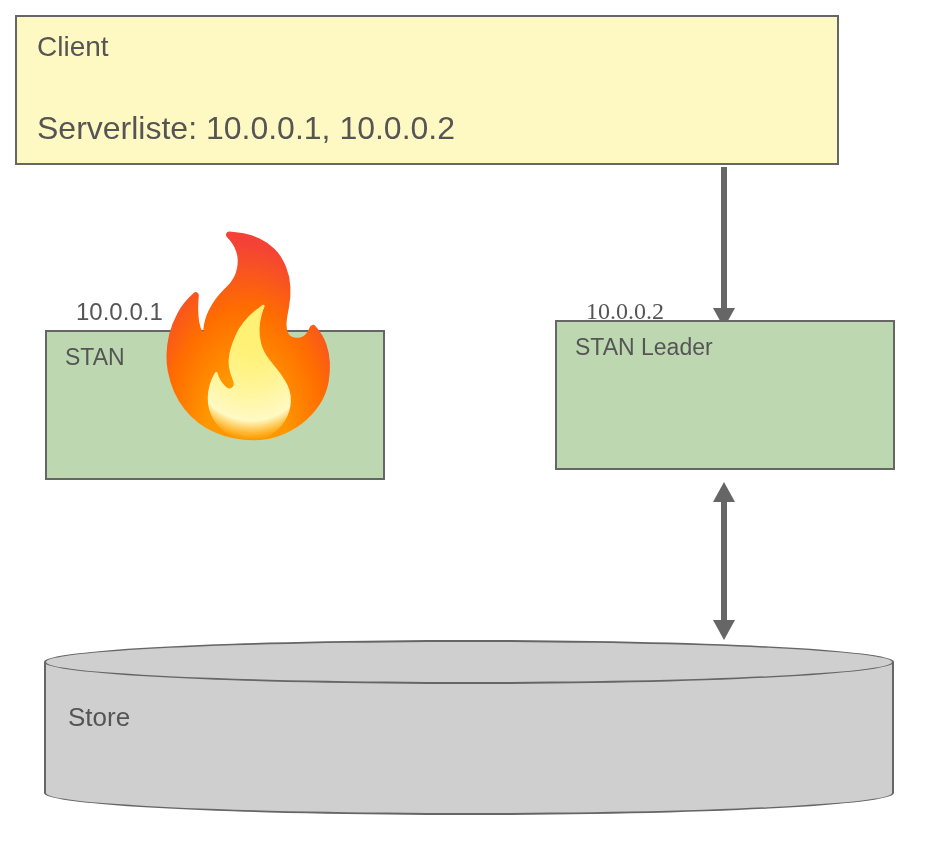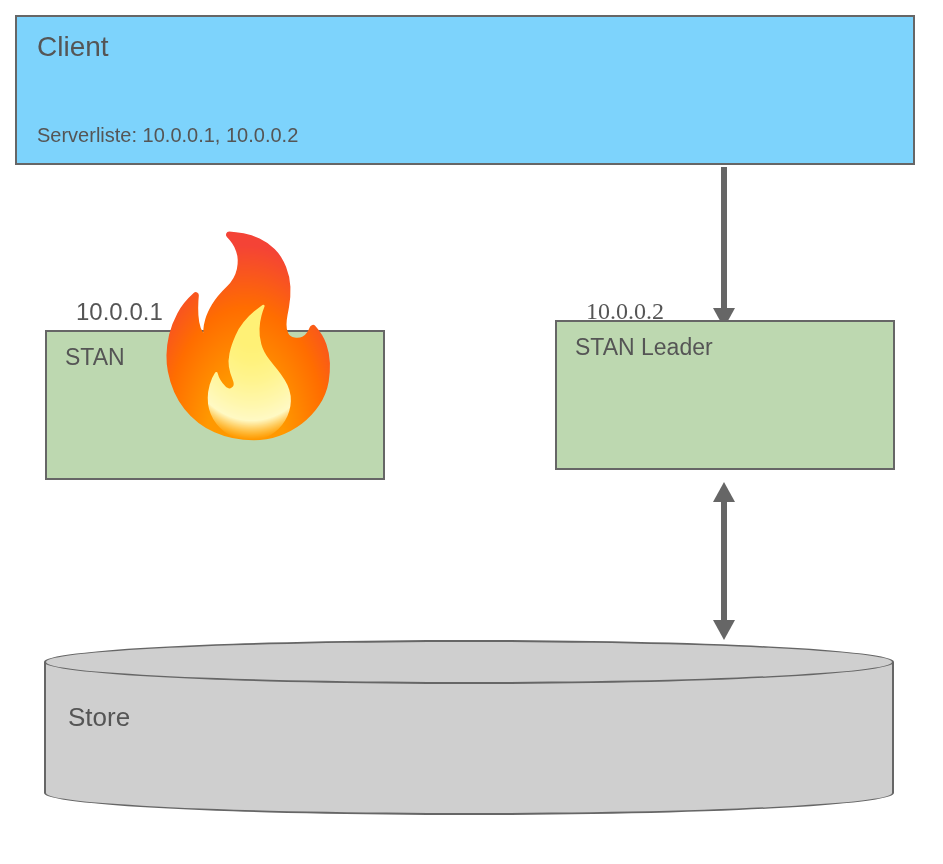--- a/index.html
+++ b/index.html
@@ -12,34 +12,34 @@
     font-family: Arial, Helvetica, sans-serif;
     background: #fff;
   }
   .box {
     position: absolute;
     border: 2px solid #666;
   }
   .client-box {
     left: 15px;
     top: 15px;
-    width: 900px;
+    width: 824px;
     height: 150px;
-    background: #7dd3fc;
+    background: #fef9c3;
     padding: 14px 20px;
   }
   .client-title {
     font-size: 28px;
     color: #555;
   }
   .client-sub {
     position: absolute;
     left: 20px;
     bottom: 16px;
-    font-size: 20px;
+    font-size: 32px;
     color: #555;
   }
   .ip-label {
     position: absolute;
     font-size: 24px;
     color: #555;
     margin-left: 6px;
   }
   .stan-box {
     background: #bdd8b0;

